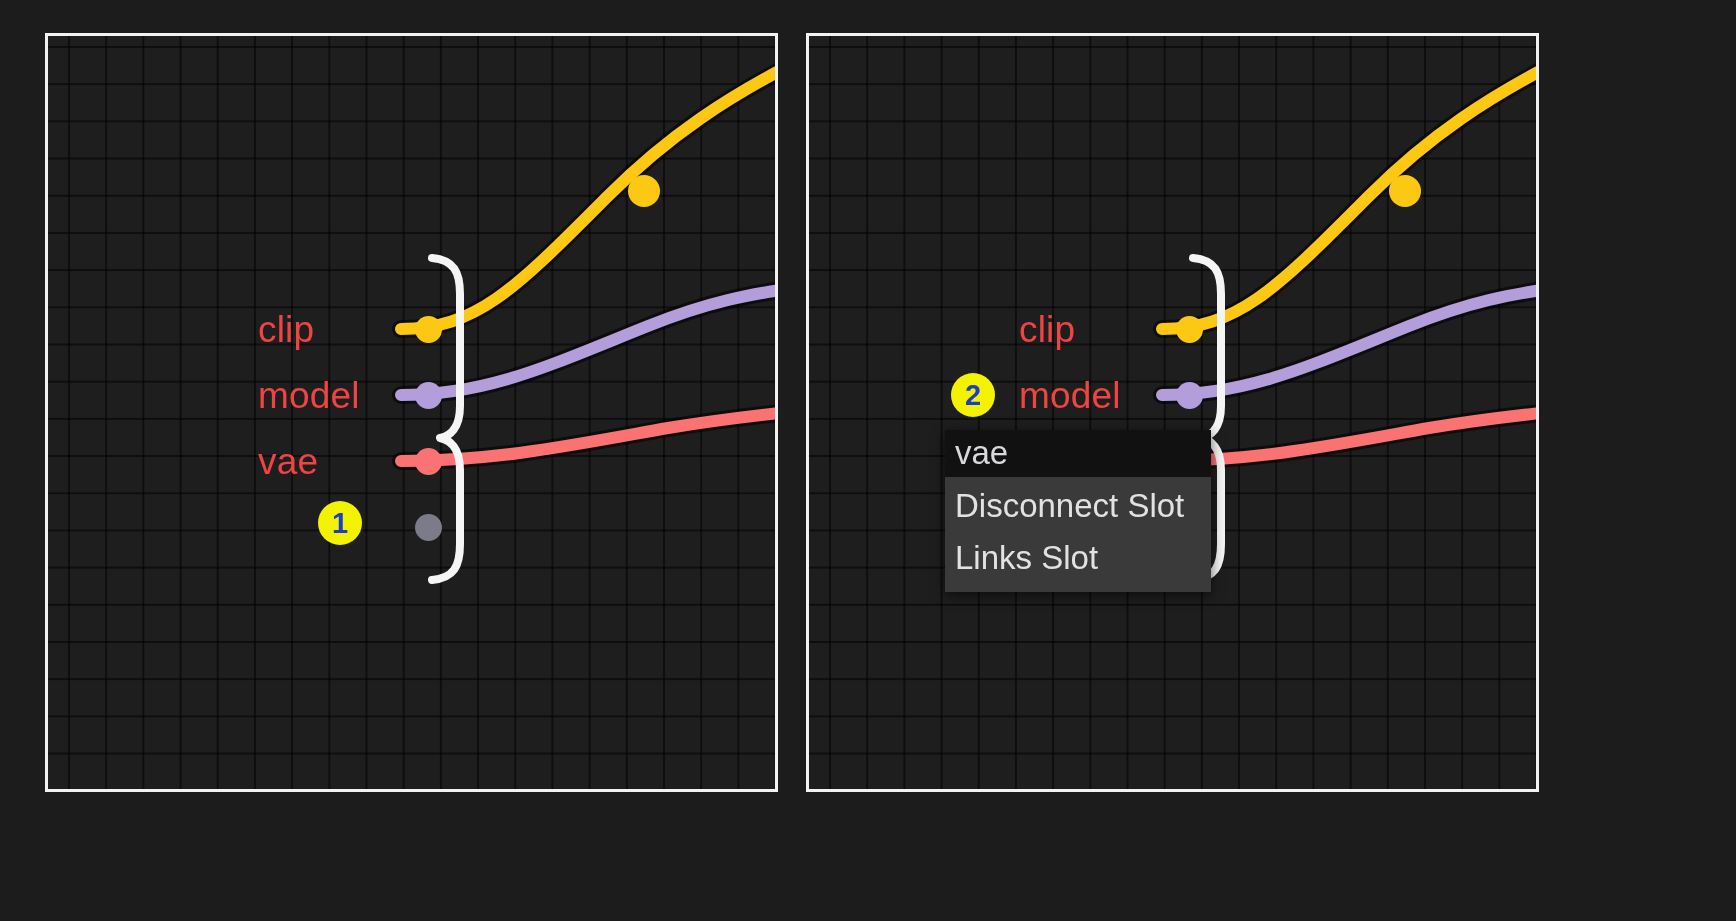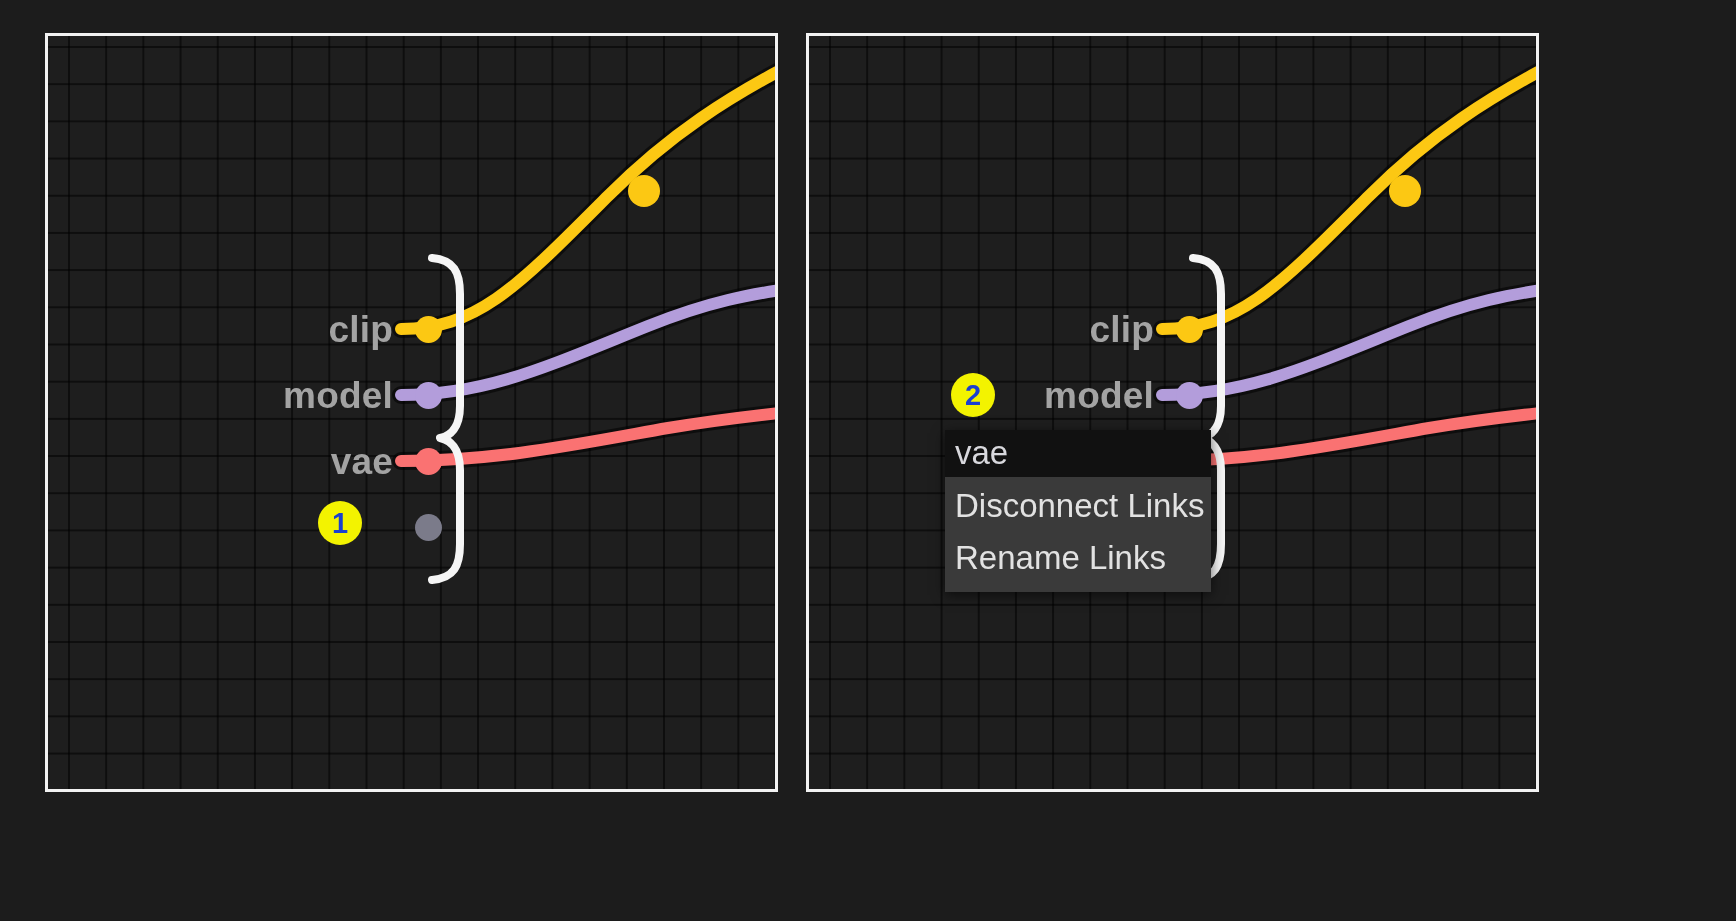--- a/index.html
+++ b/index.html
@@ -40,26 +40,24 @@
   .wires { position: absolute; inset: 0; }
 
   .slot-row {
     position: absolute;
     display: flex;
     align-items: center;
     height: 40px;
   }
   .slot-label {
     font-size: 37px;
-    color: #a3a3a3;
-    text-align: right;
+    color: #ef4444;
     white-space: nowrap;
     letter-spacing: 0.2px;
     line-height: 1;
-    font-weight: bold;
   }
   .slot-dot {
     width: 27px; height: 27px;
     border-radius: 50%;
     margin-left: 22px;
     flex: 0 0 auto;
   }
 
   .badge {
     position: absolute;
@@ -178,19 +176,19 @@
     <div class="slot-row" style="left: 210px; top: 405px;">
       <span class="slot-label" style="width:135px;">vae</span>
       <span class="slot-dot" style="background:#fa7272;"></span>
     </div>
 
     <div class="badge" style="left: 142px; top: 337px;">2</div>
 
     <div class="ctx-menu" style="left: 136px; top: 394px;">
       <div class="ctx-title">vae</div>
       <div class="ctx-items">
-        <div class="ctx-item">Disconnect Links</div>
-        <div class="ctx-item">Rename Links</div>
+        <div class="ctx-item">Disconnect Slot</div>
+        <div class="ctx-item">Links Slot</div>
       </div>
     </div>
   </div>
 
 </div>
 
 </body></html>

